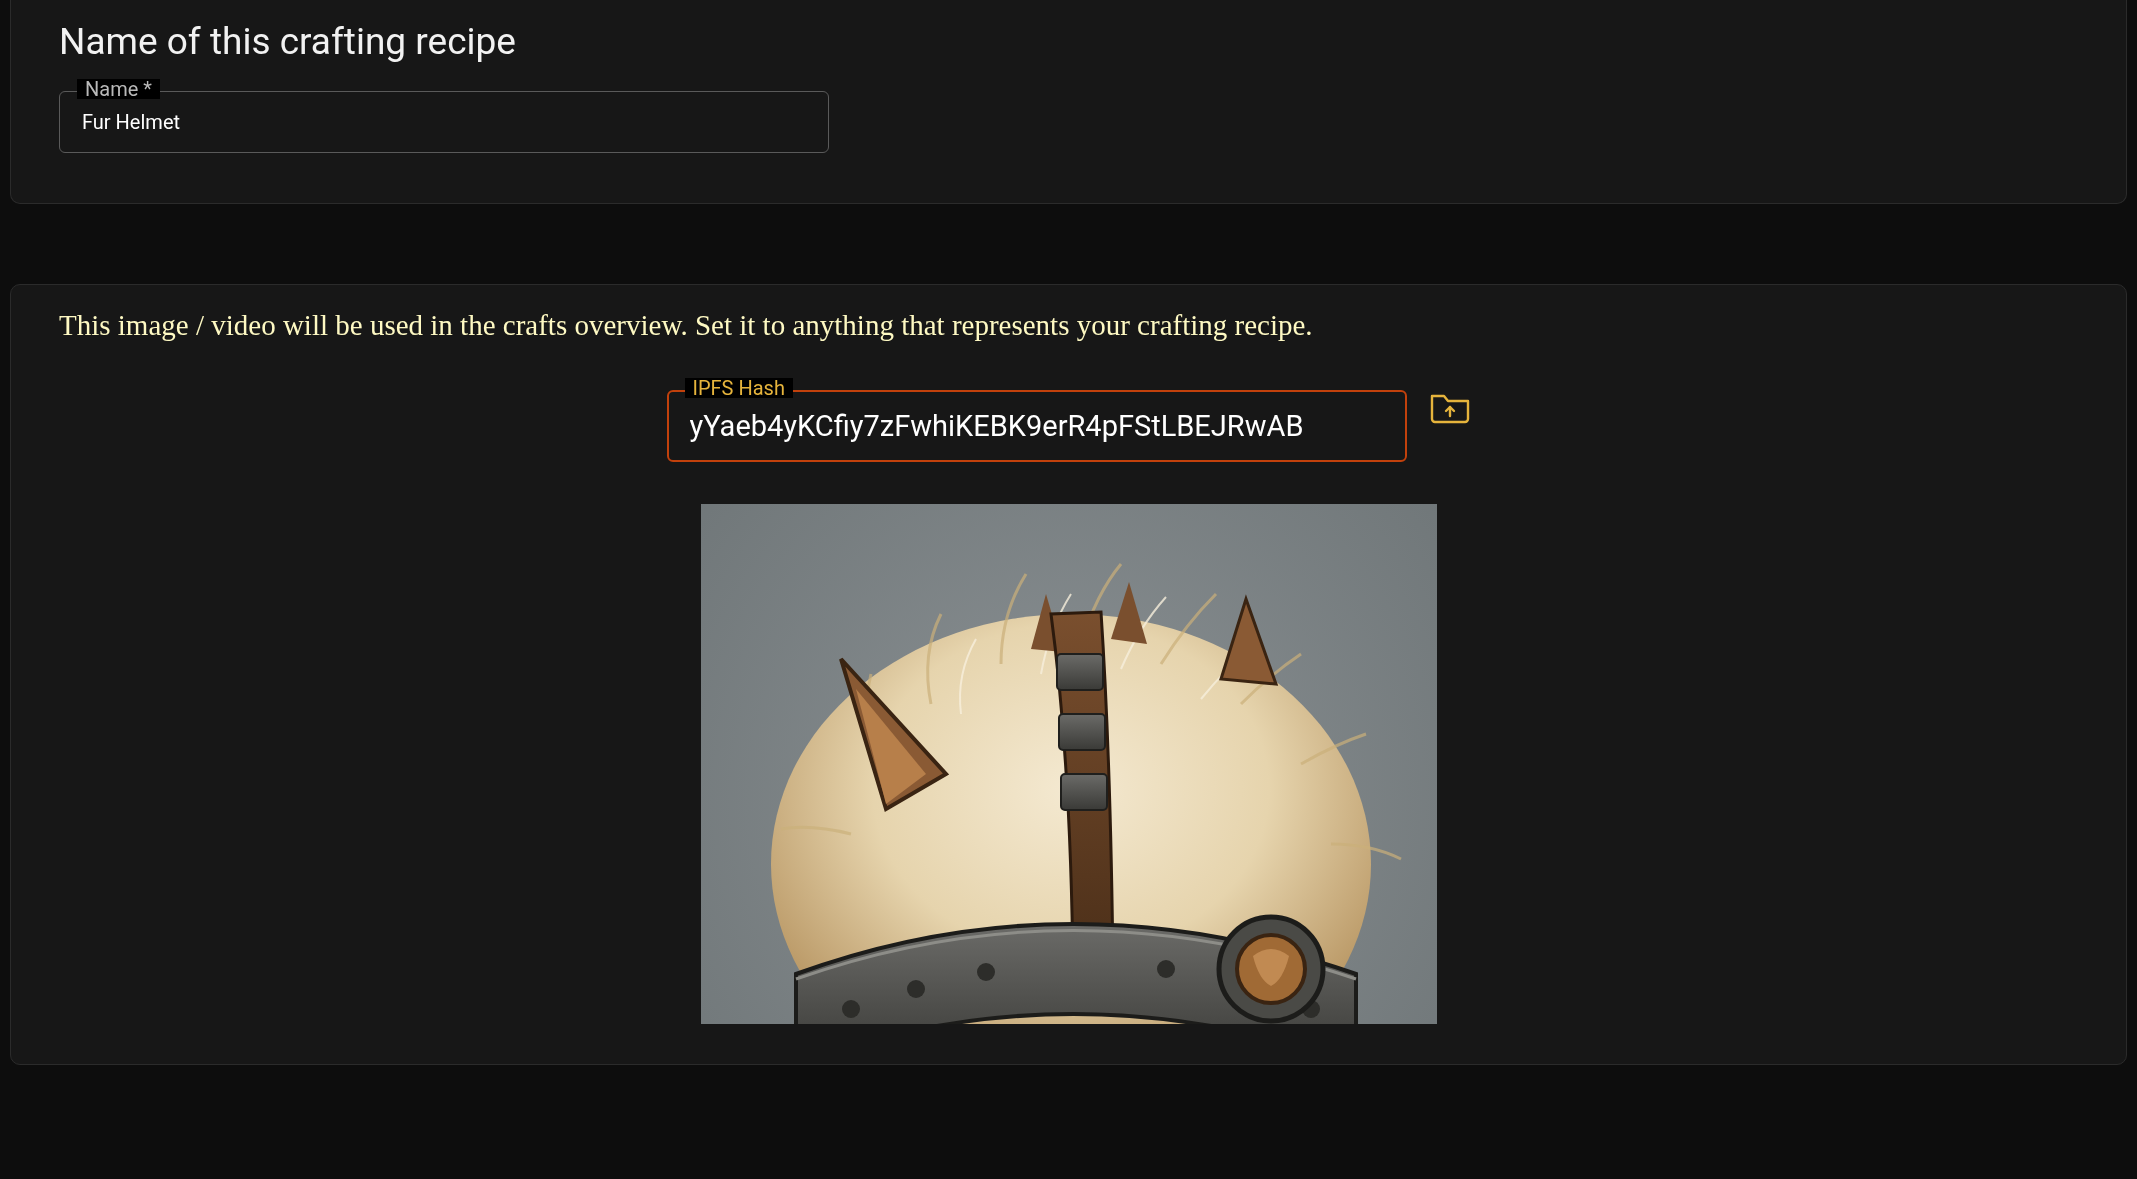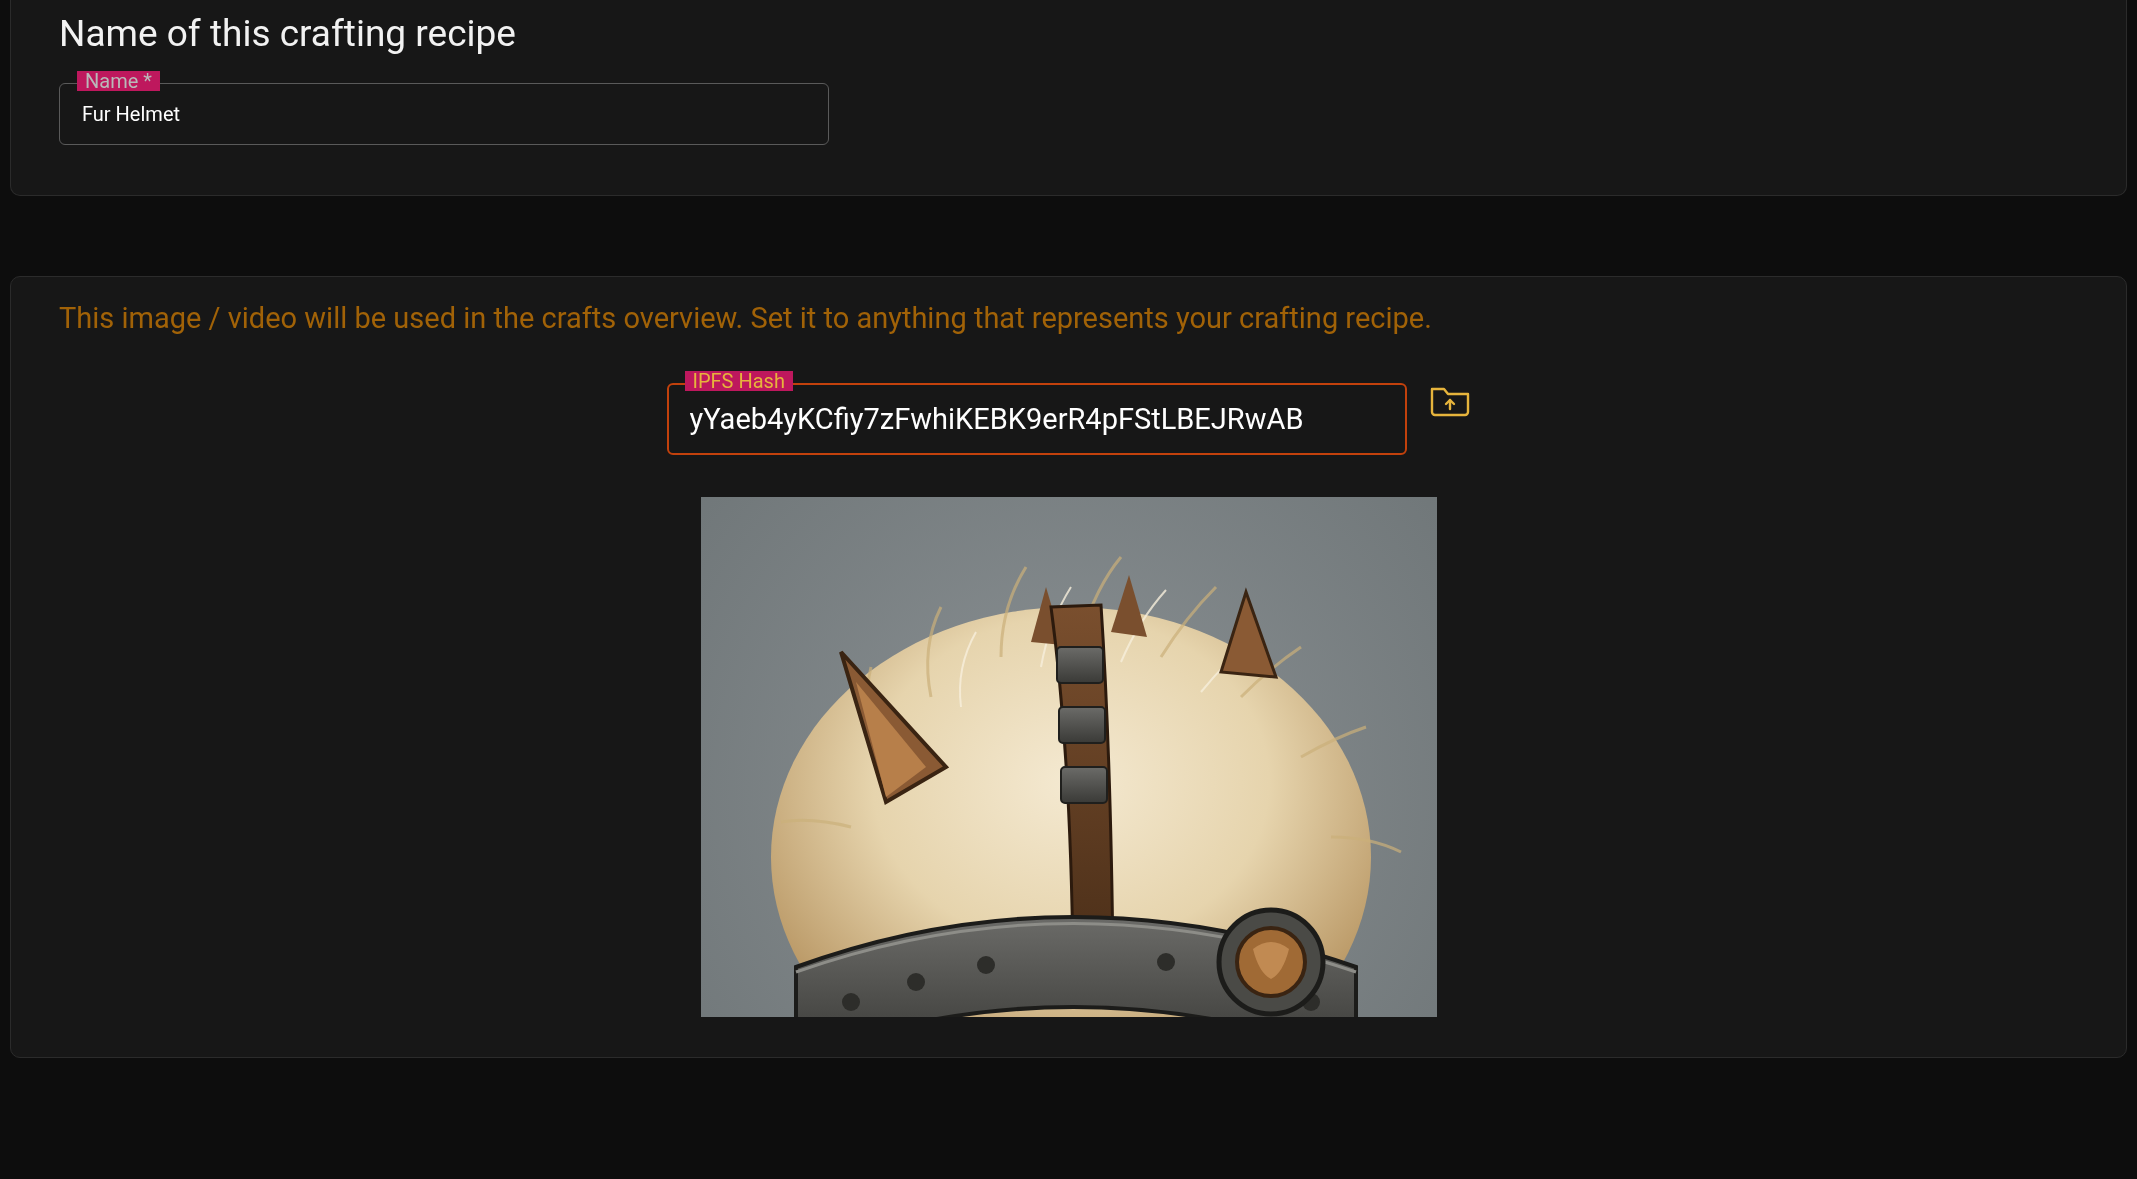--- a/index.html
+++ b/index.html
@@ -15,21 +15,21 @@
   .card {
     background: #171717;
     border: 1px solid #2b2b2b;
     border-radius: 10px;
     margin: 0 10px 0 10px;
     padding: 24px 48px 40px 48px;
   }
 
   .card.first {
     margin-top: 0;
-    padding-top: 12px;
+    padding-top: 20px;
     padding-bottom: 50px;
     border-top-left-radius: 0;
     border-top-right-radius: 0;
     border-top: none;
   }
 
   .gap {
     height: 80px;
   }
 
@@ -42,21 +42,21 @@
 
   
   .field {
     position: relative;
     display: inline-block;
   }
   .field .field-label {
     position: absolute;
     top: -12px;
     left: 18px;
-    background: #be185d;
+    background: #000000;
     padding: 0 8px;
     font-size: 20px;
     color: #b9b9b9;
     line-height: 1;
   }
   .field.focused .field-label { color: #e6b43c; }
   .field input {
     background: transparent;
     border: 1px solid #5a5a5a;
     border-radius: 6px;
@@ -68,22 +68,23 @@
   }
   .field.focused input {
     border: 2px solid #c2410c;
     padding: 17px 21px;
   }
 
   .name-field input { width: 770px; }
 
   .desc-text {
     font-size: 29px;
-    color: #a16207;
+    color: #fef9c3;
     margin-bottom: 48px;
+    font-family: Liberation Serif, serif;
   }
 
   .ipfs-row {
     display: flex;
     align-items: flex-start;
     justify-content: center;
     gap: 22px;
     margin-bottom: 42px;
   }
   .ipfs-field input { width: 740px; font-size: 29px; }

